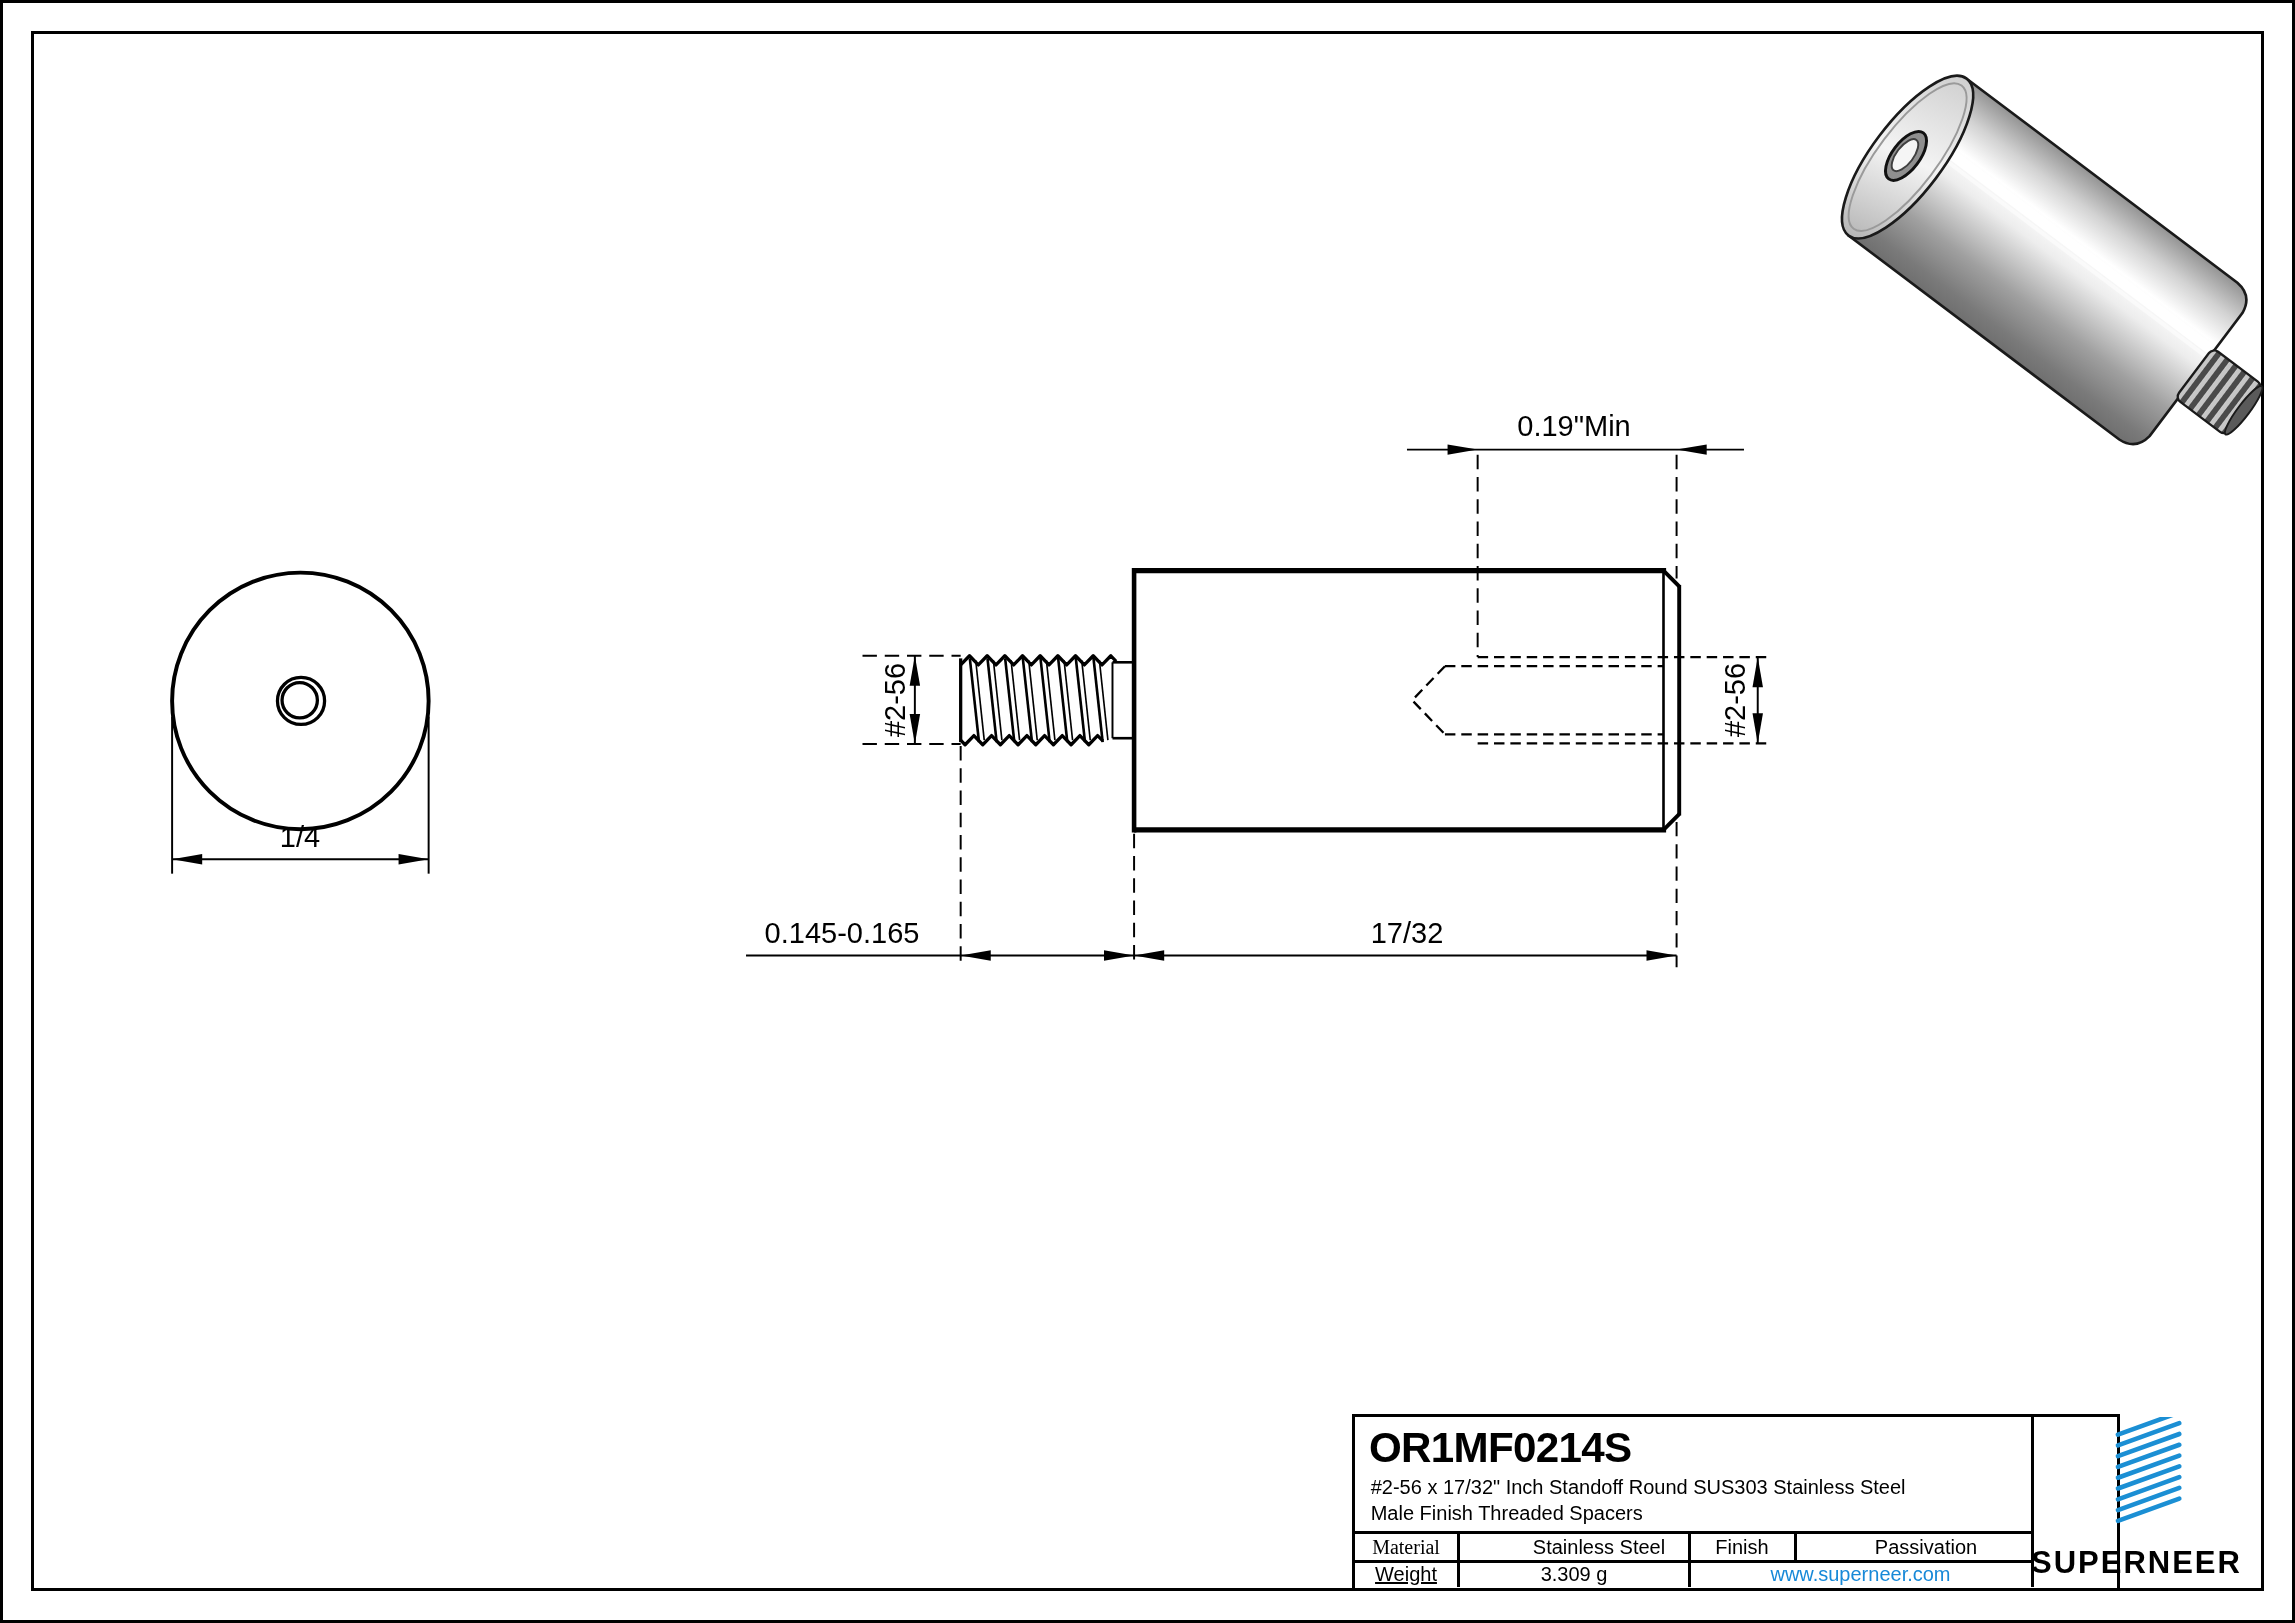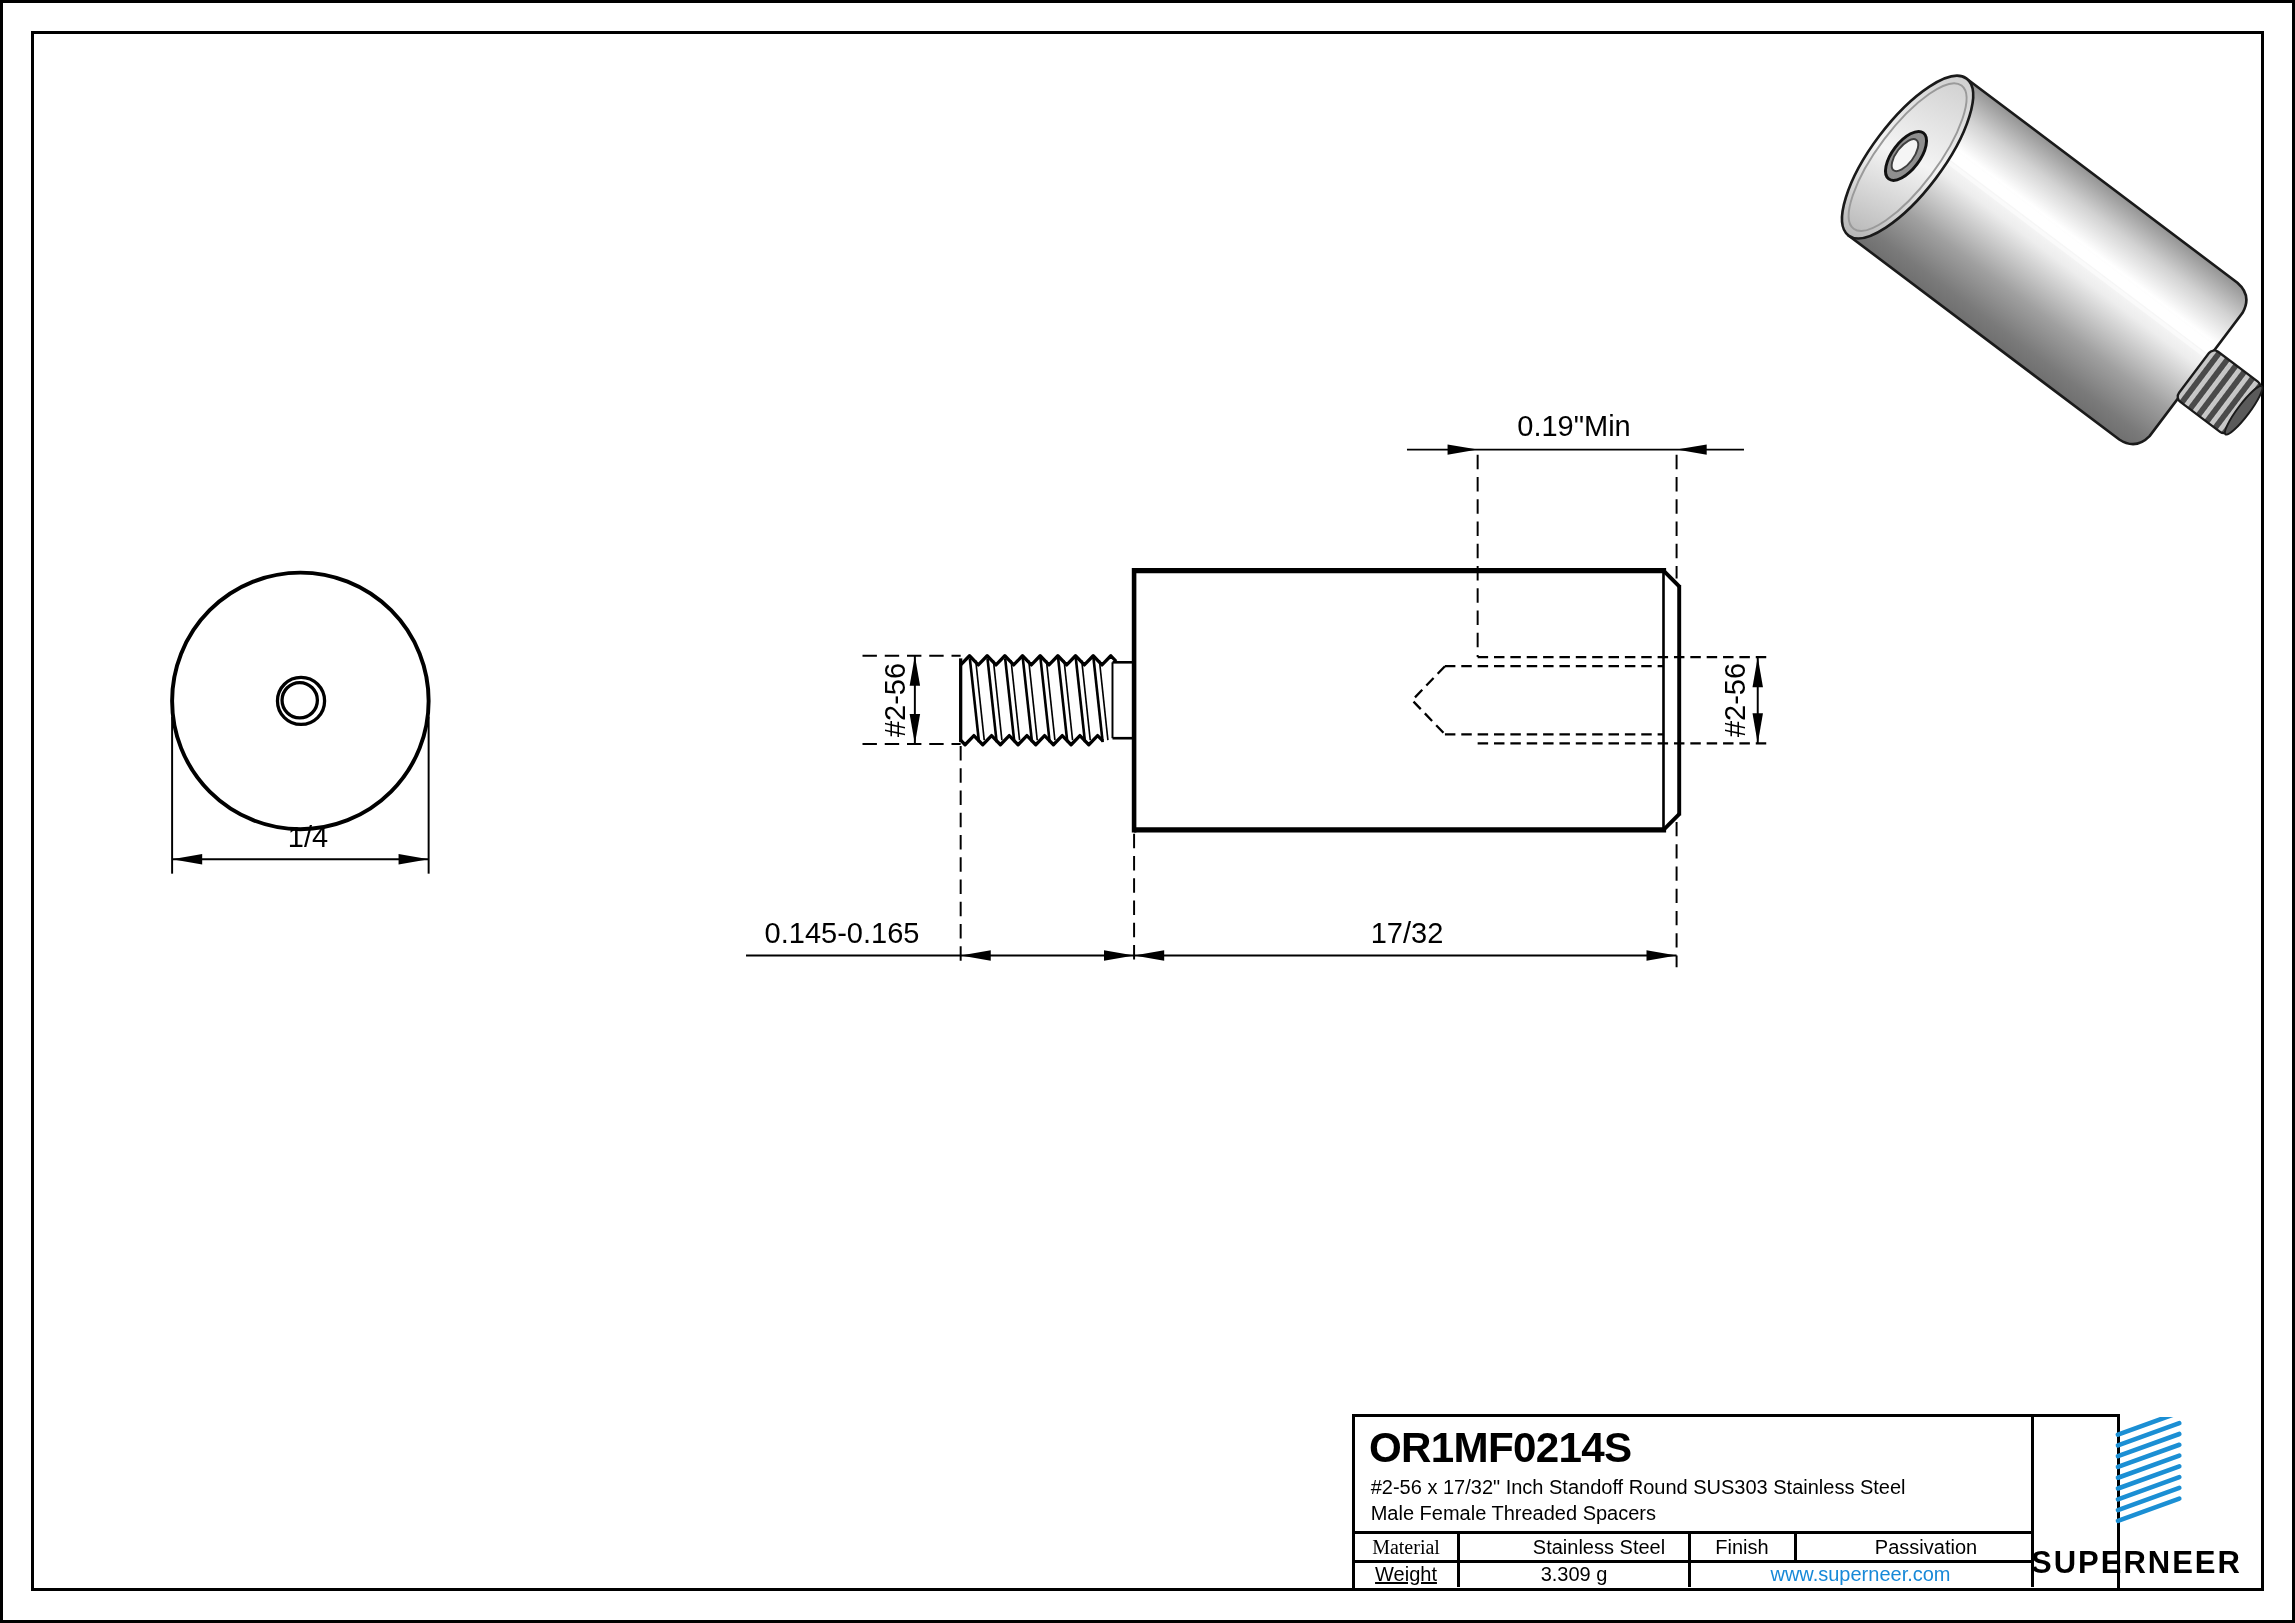--- a/index.html
+++ b/index.html
@@ -189,21 +189,21 @@
       <ellipse cx="0" cy="0" rx="45" ry="137" fill="none" stroke="#9a9a9a" stroke-width="3"></ellipse>
 
       <ellipse cx="-3" cy="0" rx="21" ry="44" fill="#8f8f8f" stroke="#111" stroke-width="4.5"></ellipse>
       <ellipse cx="-5" cy="0" rx="13" ry="29" fill="#f5f5f5" stroke="#3f3f3f" stroke-width="3"></ellipse>
 
       <rect x="548" y="-48" width="96" height="96" rx="10" fill="url(#threadStripes)" stroke="#1a1a1a" stroke-width="3.5"></rect>
       <ellipse cx="643" cy="0" rx="9" ry="46" fill="#5a5a5a" stroke="#1a1a1a" stroke-width="3"></ellipse>
     </g>
   </svg>
 
-  <div class="dimtext center" style="left:308px;top:823px;">1/4</div>
+  <div class="dimtext center" style="left:300px;top:823px;">1/4</div>
 
   <div class="dimtext center" style="left:1574px;top:412px;">0.19"Min</div>
 
   <div class="dimtext center" style="left:842px;top:919px;">0.145-0.165</div>
 
   <div class="dimtext center" style="left:1407px;top:919px;">17/32</div>
 
   <div class="dimtext vert" style="left:895px;top:700px;">#2-56</div>
 
   <div class="dimtext vert" style="left:1735px;top:700px;">#2-56</div>
@@ -212,21 +212,21 @@
 
     <div class="tb-line" style="left:0;top:114px;width:676px;height:2.6px;"></div>
     <div class="tb-line" style="left:0;top:143px;width:676px;height:2.6px;"></div>
     <div class="tb-line" style="left:676px;top:0;width:2.6px;height:170px;"></div>
     <div class="tb-line" style="left:102px;top:114px;width:2.6px;height:56px;"></div>
     <div class="tb-line" style="left:333px;top:114px;width:2.6px;height:56px;"></div>
     <div class="tb-line" style="left:439px;top:114px;width:2.6px;height:32px;"></div>
 
     <div class="tb-text part-number">OR1MF0214S</div>
     <div class="tb-text desc l1">#2-56 x 17/32" Inch Standoff Round SUS303 Stainless Steel</div>
-    <div class="tb-text desc l2">Male Female Threaded Spacers</div>
+    <div class="tb-text desc l2">Male Finish Threaded Spacers</div>
 
     <div class="cell" style="left:0;top:117px;width:102px;height:27px;font-family:Liberation Serif, serif;">Material</div>
     <div class="cell" style="left:118px;top:117px;width:228px;height:27px;margin-left:12px;">Stainless Steel</div>
     <div class="cell" style="left:335px;top:117px;width:104px;height:27px;">Finish</div>
     <div class="cell" style="left:454px;top:117px;width:234px;height:27px;">Passivation</div>
 
     <div class="cell" style="left:0;top:146px;width:102px;height:23.6px;text-decoration:underline;">Weight</div>
     <div class="cell" style="left:105px;top:146px;width:228px;height:23.6px;">3.309 g</div>
     <div class="cell link" style="left:335px;top:146px;width:341px;height:23.6px;text-align:center;">www.superneer.com</div>
 

